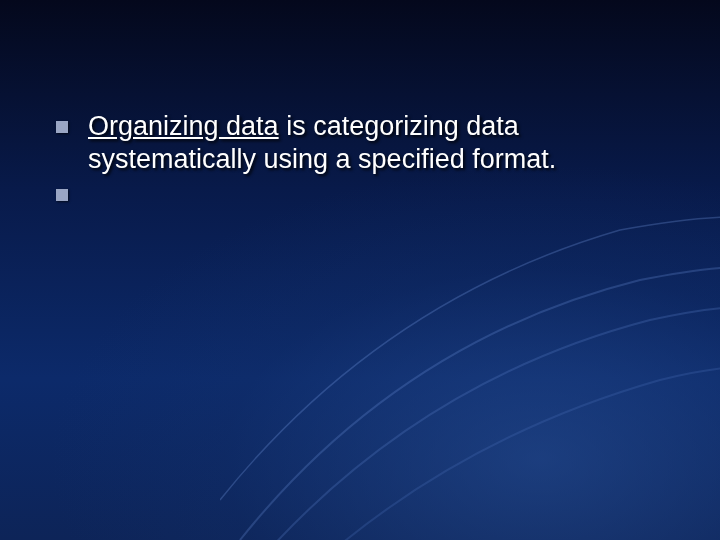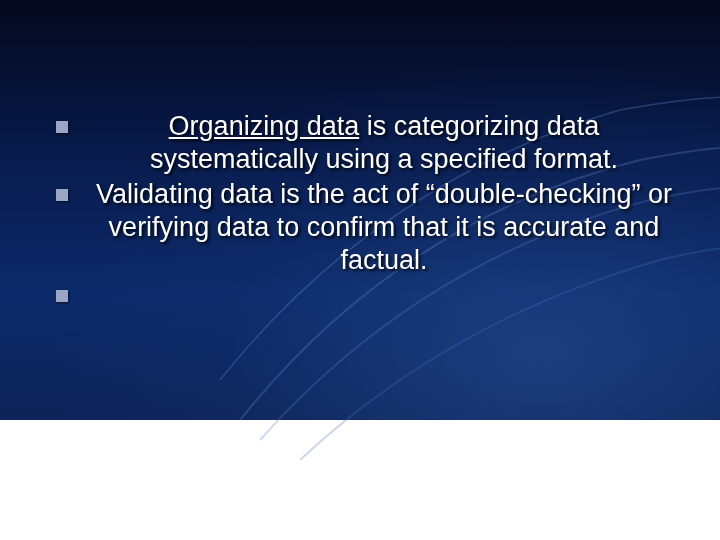--- a/index.html
+++ b/index.html
@@ -5,27 +5,26 @@
   html, body {
     margin: 0;
     padding: 0;
     width: 720px;
     height: 540px;
     overflow: hidden;
     font-family: Arial, Helvetica, sans-serif;
   }
   .slide {
     width: 720px;
-    height: 420px;
+    height: 540px;
     background:
       radial-gradient(ellipse 700px 420px at 75% 85%, rgba(40,80,150,0.55) 0%, rgba(20,50,110,0.25) 45%, rgba(5,15,50,0) 70%),
       linear-gradient(180deg, #04081c 0%, #081a4a 35%, #0c2a6a 70%, #0d2458 100%);
     position: relative;
     box-sizing: border-box;
-    text-align: center;
   }
   .swoosh {
     position: absolute;
     right: -60px;
     bottom: -40px;
     width: 560px;
     height: 420px;
     pointer-events: none;
     opacity: 0.28;
   }
@@ -69,23 +68,19 @@
     <path d="M 0 340 Q 160 140 400 70 Q 510 50 560 60" stroke="#7a9fe8" stroke-width="1.5" fill="none"></path>
   </svg>
 
   <div class="content">
 
     <div class="item">
       <span class="bullet"></span>
       <span class="u">Organizing data</span><span> is categorizing data systematically using a specified format.</span>
     </div>
 
-    <div class="item">
-      <span class="bullet"></span>
-      <span>Validating data is the act of “double-checking” or verifying data to confirm that it is accurate and factual.</span>
-    </div>
 
     <div class="item">
       <span class="bullet"></span>
     </div>
 
   </div>
 </div>
 
 </body></html>

